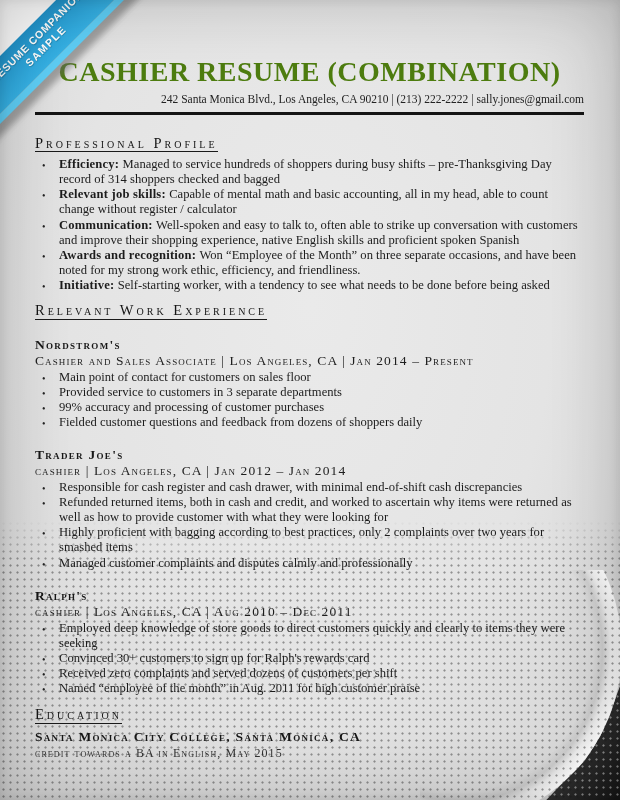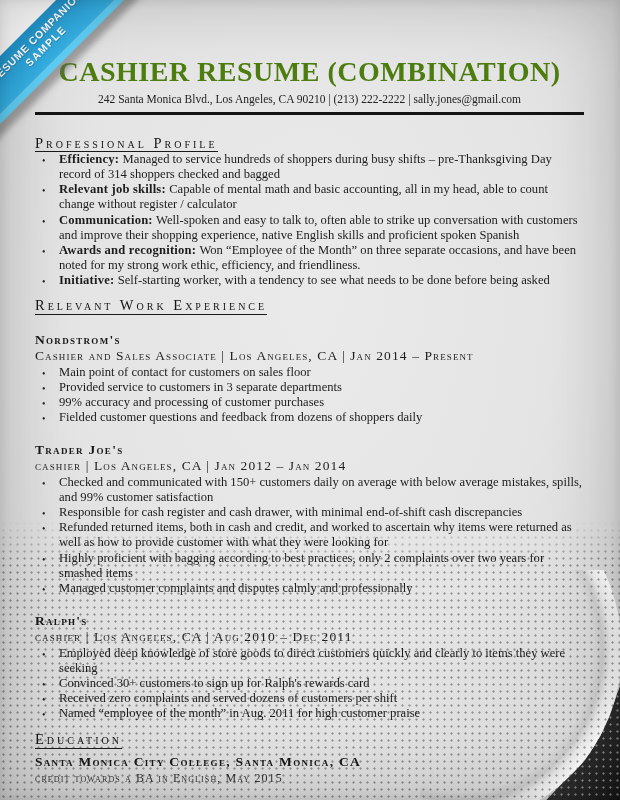--- a/index.html
+++ b/index.html
@@ -17,33 +17,33 @@
     position:absolute; inset:0; z-index:40; pointer-events:none;
     box-shadow: inset 0 0 70px rgba(0,0,0,0.20), inset 0 0 12px rgba(0,0,0,0.10);
   }
 
   
   .content { position:absolute; left:35px; right:36px; top:0; z-index:5; color:#1a1a1a; }
   .doc-title {
     margin-top:56px; text-align:center; font-weight:bold;
     font-size:28px; letter-spacing:0.5px; color:#4d7c0f;
   }
-  .contact-line { margin-top:5px; text-align:center; font-size:11.5px; color:#222; }
+  .contact-line { margin-top:5px; text-align:right; font-size:11.5px; color:#222; }
   .head-rule { margin-top:7px; height:2.5px; background:#141414; }
 
   .sec-heading {
     display:inline-block; font-weight:normal; font-variant:small-caps;
     font-size:14.5px; letter-spacing:3px; color:#151515;
     border-bottom:1.6px solid #1a1a1a; line-height:1.15;
   }
   .sec-profile { margin-top:19px; }
   .sec-exp     { margin-top:8px; }
   .sec-edu     { margin-top:9px; }
 
-  ul.blist { list-style:none; }
+  ul.blist { list-style:none; margin-top:5px; }
   ul.blist li {
     position:relative; padding-left:24px;
     font-size:12.6px; line-height:15.1px; color:#1c1c1c;
   }
   ul.blist li::before {
     content:"•"; position:absolute; left:7px; top:1px; font-size:10px; color:#222;
   }
   ul.blist li b { letter-spacing:0.2px; }
 
   .job { margin-top:18px; }
@@ -160,21 +160,20 @@
             <li>Main point of contact for customers on sales floor</li>
             <li>Provided service to customers in 3 separate departments</li>
             <li>99% accuracy and processing of customer purchases</li>
             <li>Fielded customer questions and feedback from dozens of shoppers daily</li>
           </ul>
         </div>
         <div class="job">
           <div class="job-company">Trader Joe's</div>
           <div class="job-meta">cashier | Los Angeles, CA | Jan 2012 – Jan 2014</div>
           <ul class="blist">
-            <li>Checked and communicated with 150+ customers daily on average with below average mistakes, spills, and 99% customer satisfaction</li>
             <li>Responsible for cash register and cash drawer, with minimal end-of-shift cash discrepancies</li>
             <li>Refunded returned items, both in cash and credit, and worked to ascertain why items were returned as well as how to provide customer with what they were looking for</li>
             <li>Highly proficient with bagging according to best practices, only 2 complaints over two years for smashed items</li>
             <li>Managed customer complaints and disputes calmly and professionally</li>
           </ul>
         </div>
         <div class="job">
           <div class="job-company">Ralph's</div>
           <div class="job-meta">cashier | Los Angeles, CA | Aug 2010 – Dec 2011</div>
           <ul class="blist">

